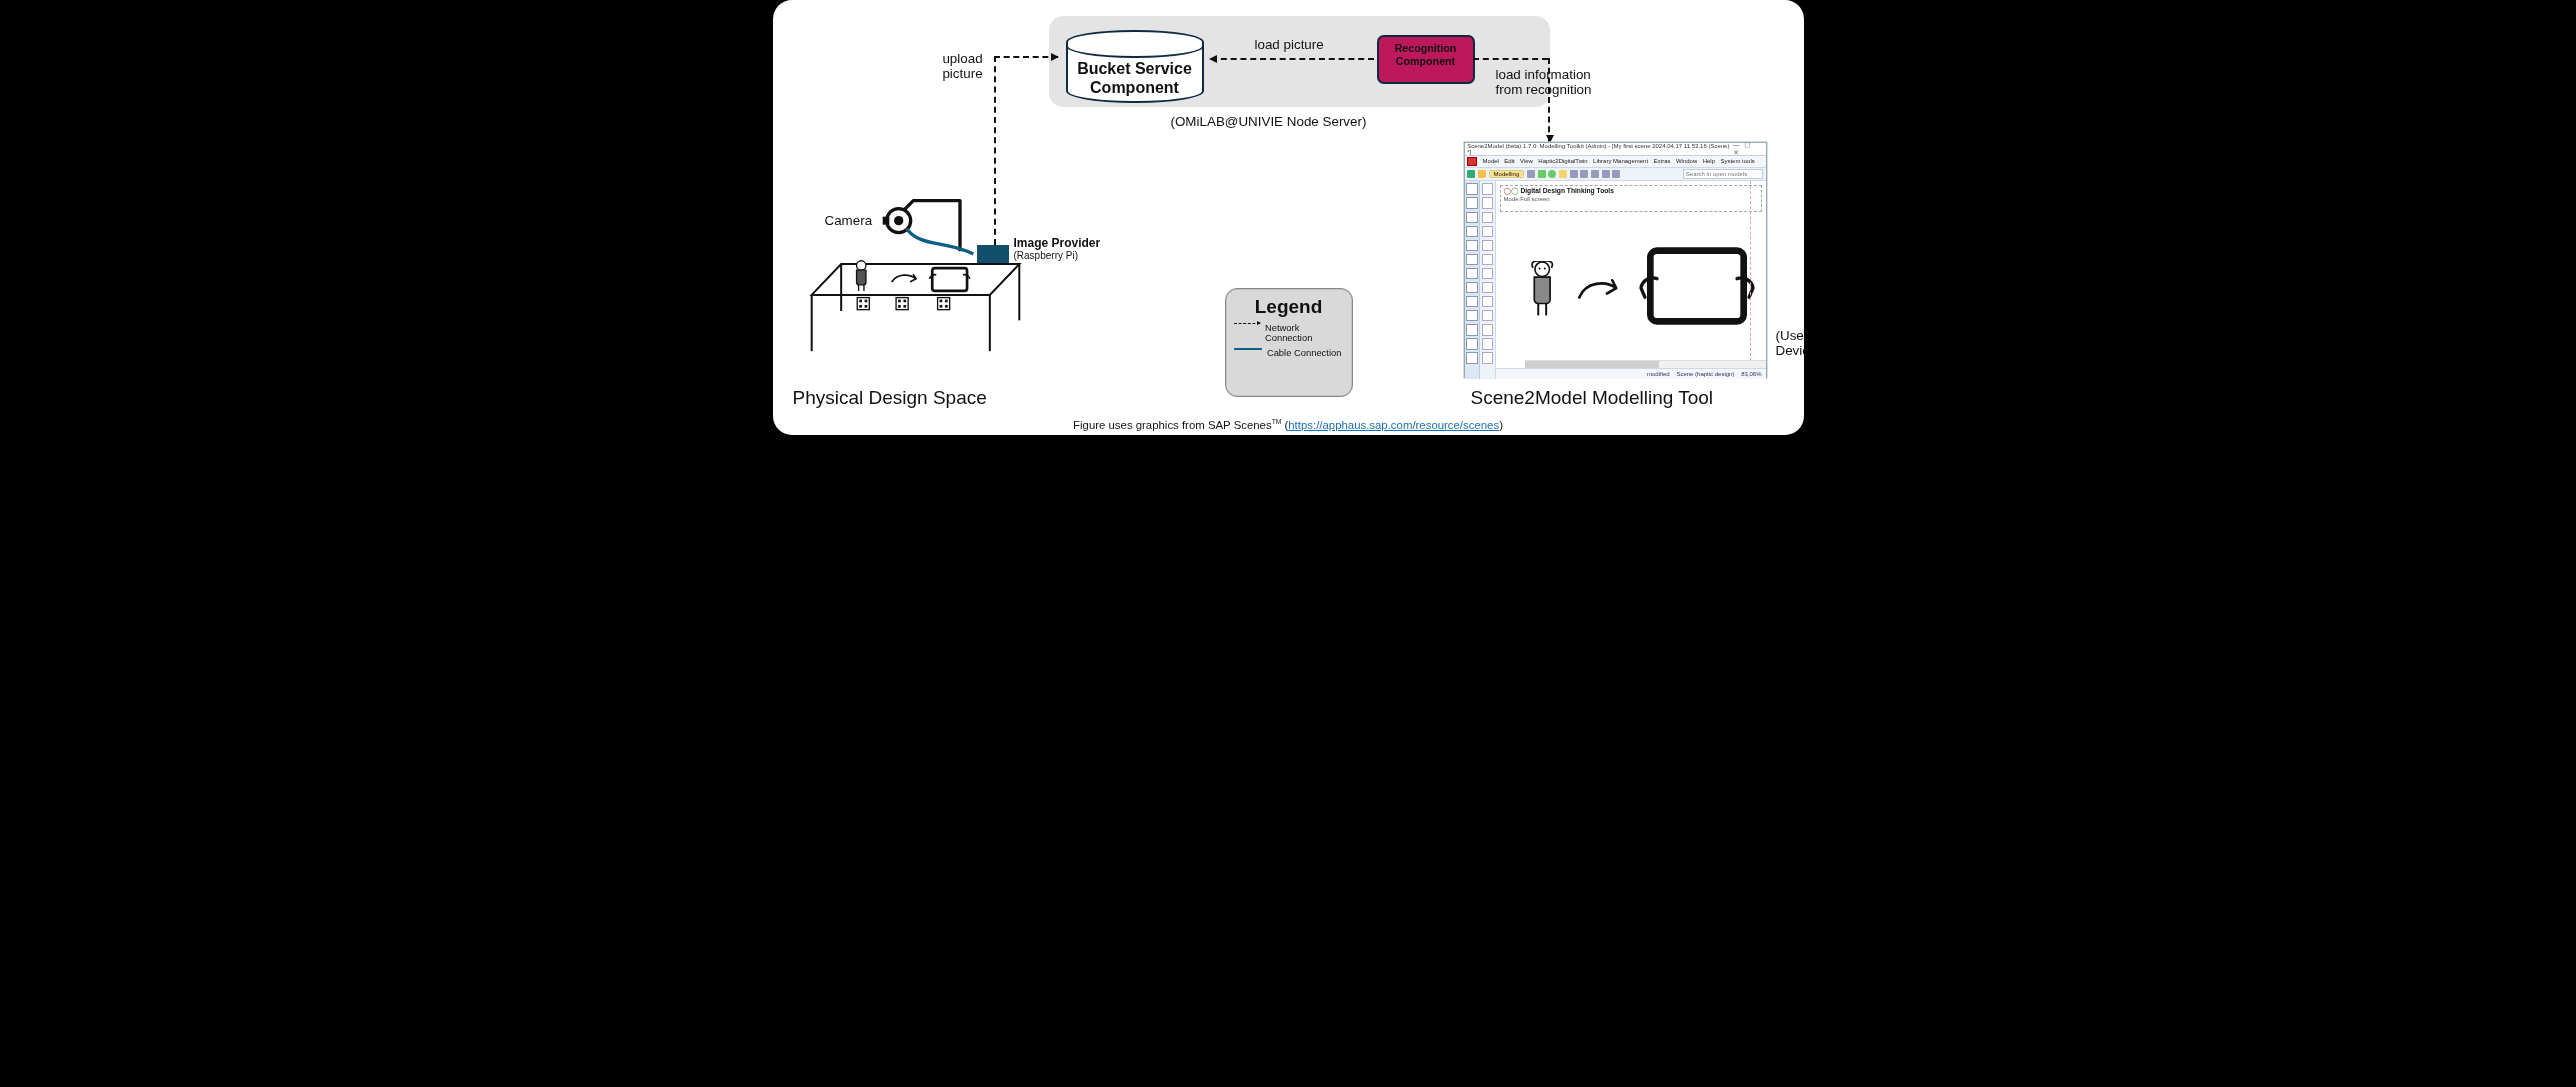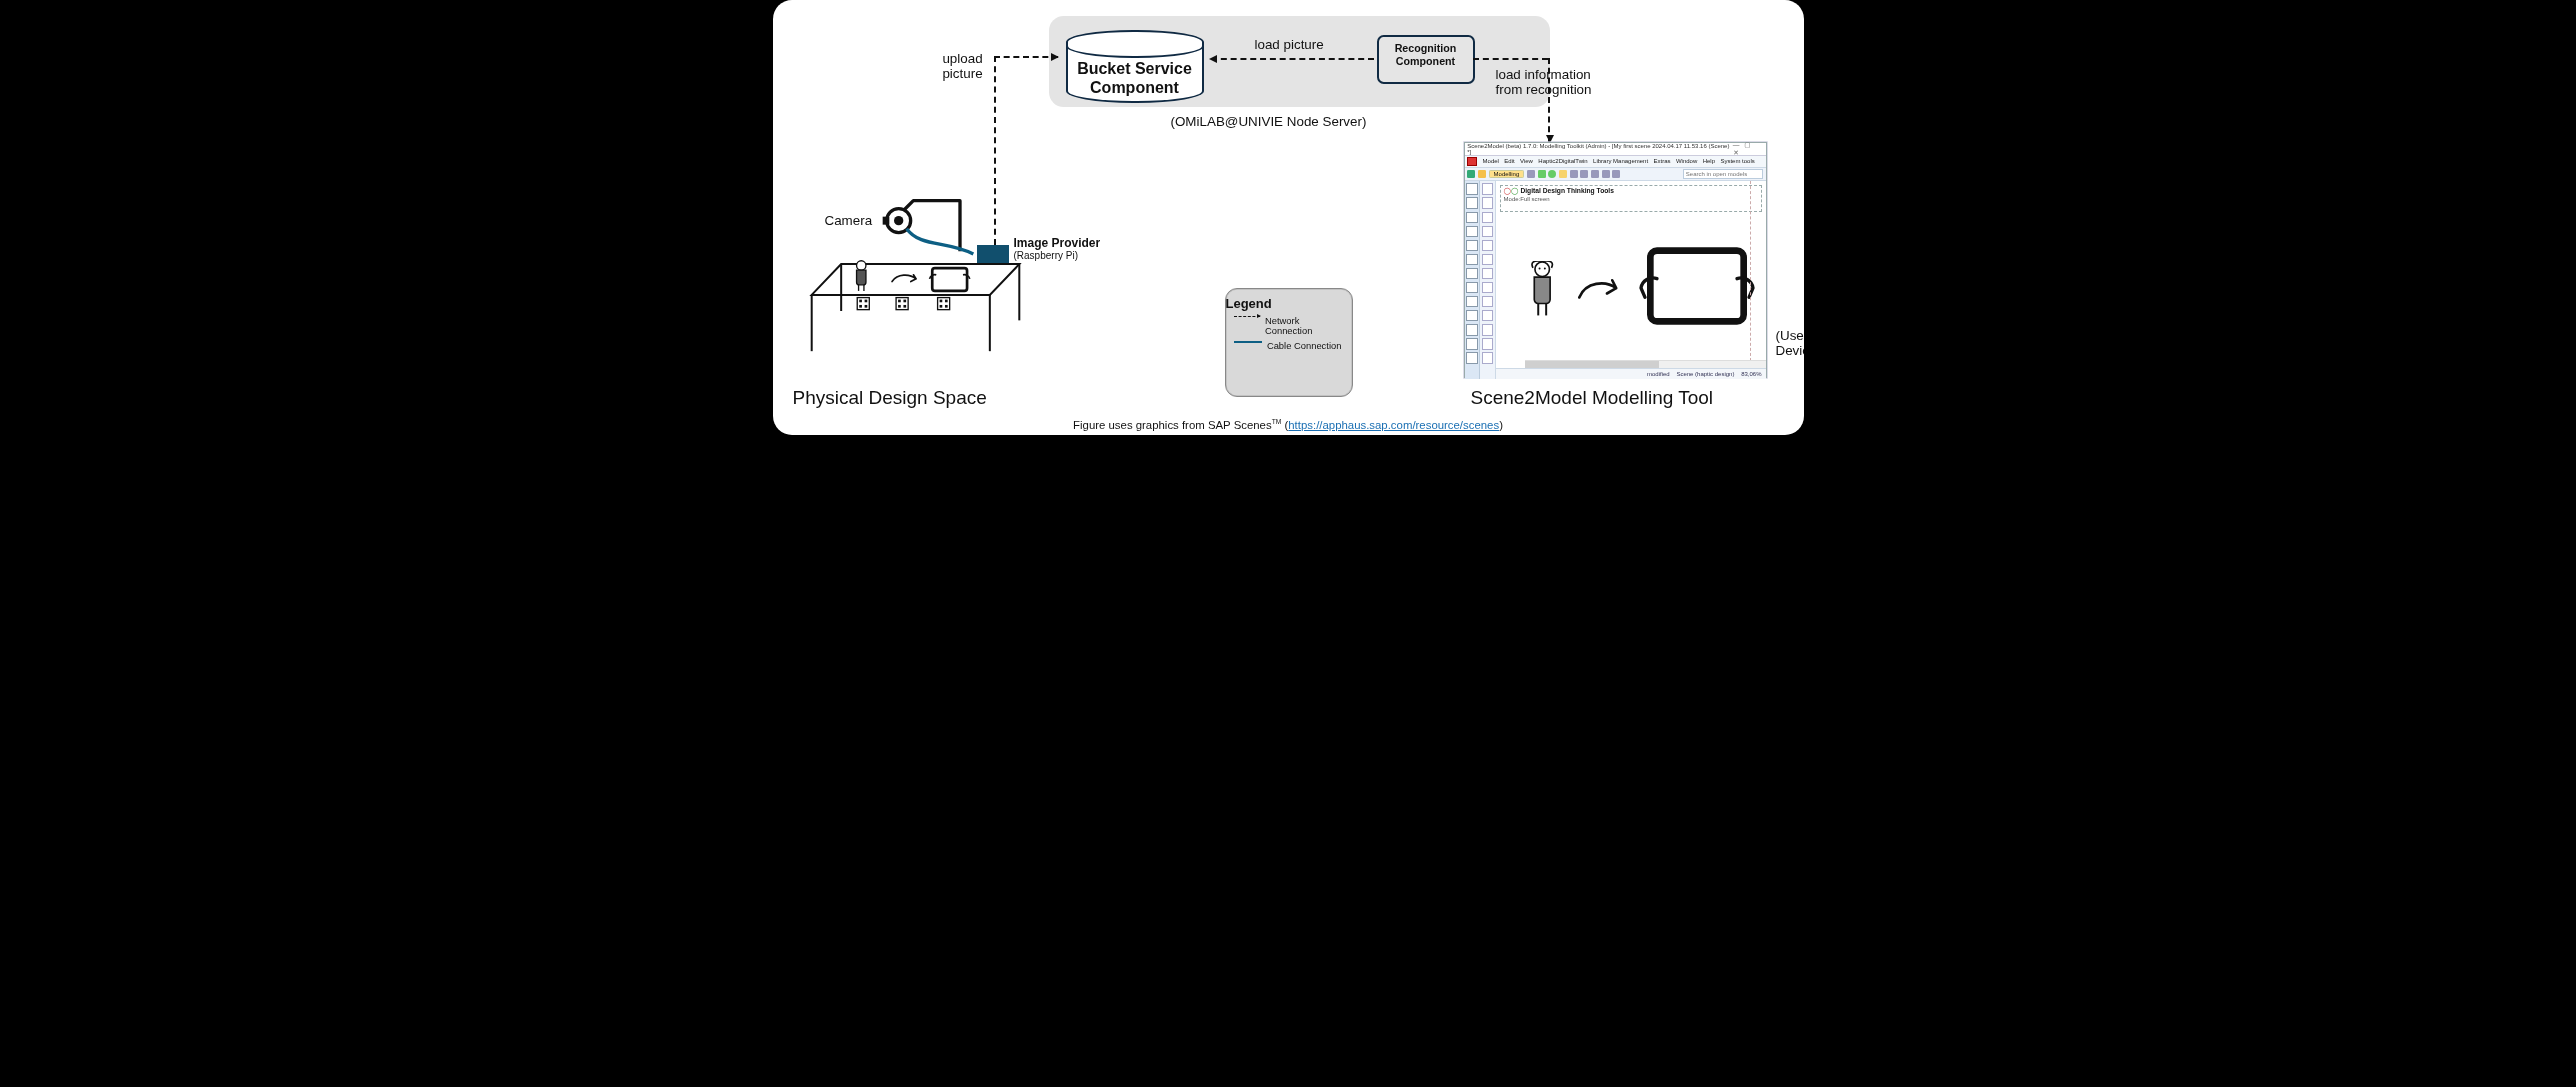--- a/index.html
+++ b/index.html
@@ -35,31 +35,31 @@
     border-bottom-left-radius:67px 12px;
     border-bottom-right-radius:67px 12px;
     background:#fff;
   }
   .cylinder .label{
     position:absolute; left:0; top:29.5px; width:138px; text-align:center;
     font-size:16px; font-weight:700; line-height:1.2;
   }
   .recog{
     left:604px; top:35px; width:94px; height:40px;
-    border:2px solid #102a43; border-radius:6.7px; background:#e5e5e5;
+    border:2px solid #102a43; border-radius:6.7px; background:#be185d;
     font-size:10.7px; font-weight:700; text-align:center; line-height:1.2;
     padding-top:5.4px;
   }
   
   .legend{
     left:452px; top:288px; width:126px; height:107px;
     background:#d9d9d9; border:1.3px solid #888; border-radius:12px;
     box-shadow:0 0 0 0.7px #bbb inset;
   }
-  .legend h3{margin:6.7px 0 5.4px 0; text-align:left; font-size:13px;}
+  .legend h3{margin:6.7px 0 5.4px 0; text-align:center; font-size:19px;}
   .legend-row{display:flex; align-items:flex-start; margin:4px 8px; font-size:9.4px;}
   .legend-dash{width:28px; border-top:1.3px dashed #111; margin-right:5.4px; position:relative;}
   .legend-dash:after{content:""; position:absolute; right:-1.3px; top:-3.3px; border-left:4.7px solid #111; border-top:2.7px solid transparent; border-bottom:2.7px solid transparent;}
   .legend-solid{width:28px; height:0; border-top:2.7px solid #0d5f84; margin-right:5.4px;}
   
   .big{font-size:19px;}
   .med{font-size:13.4px;}
   
   .pi{left:204px; top:245px; width:32px; height:20px; background:#114f6d;}
   

